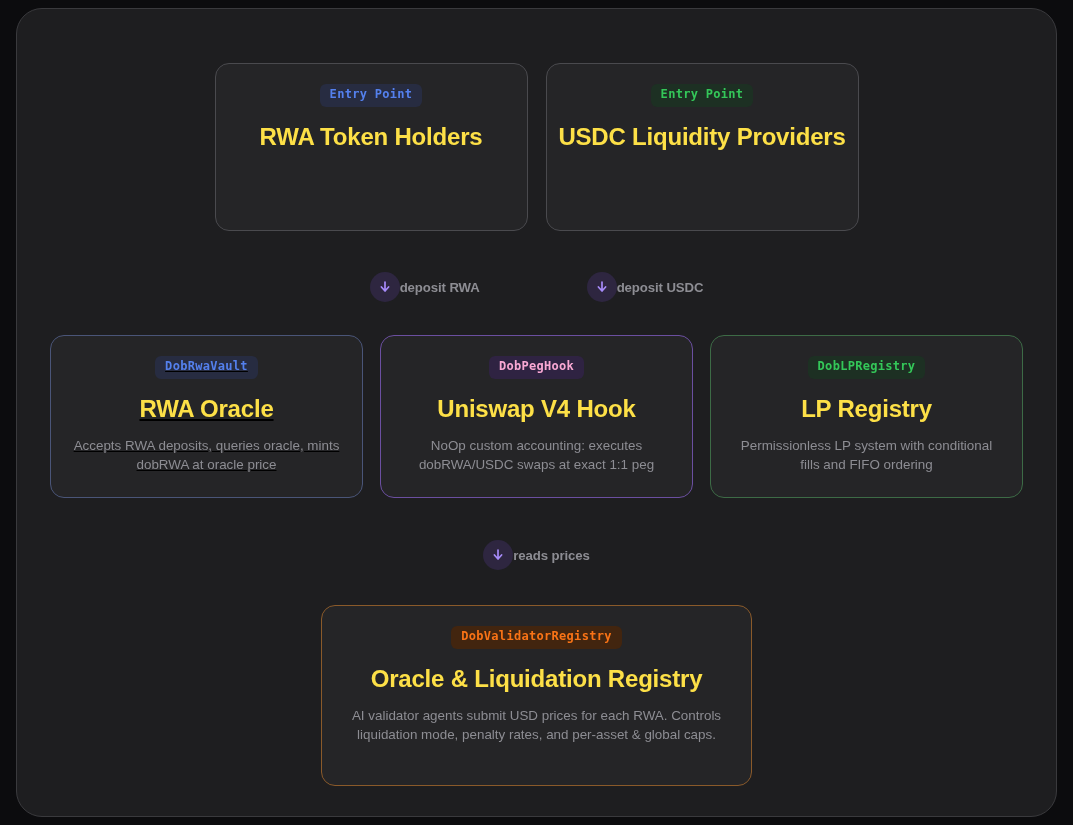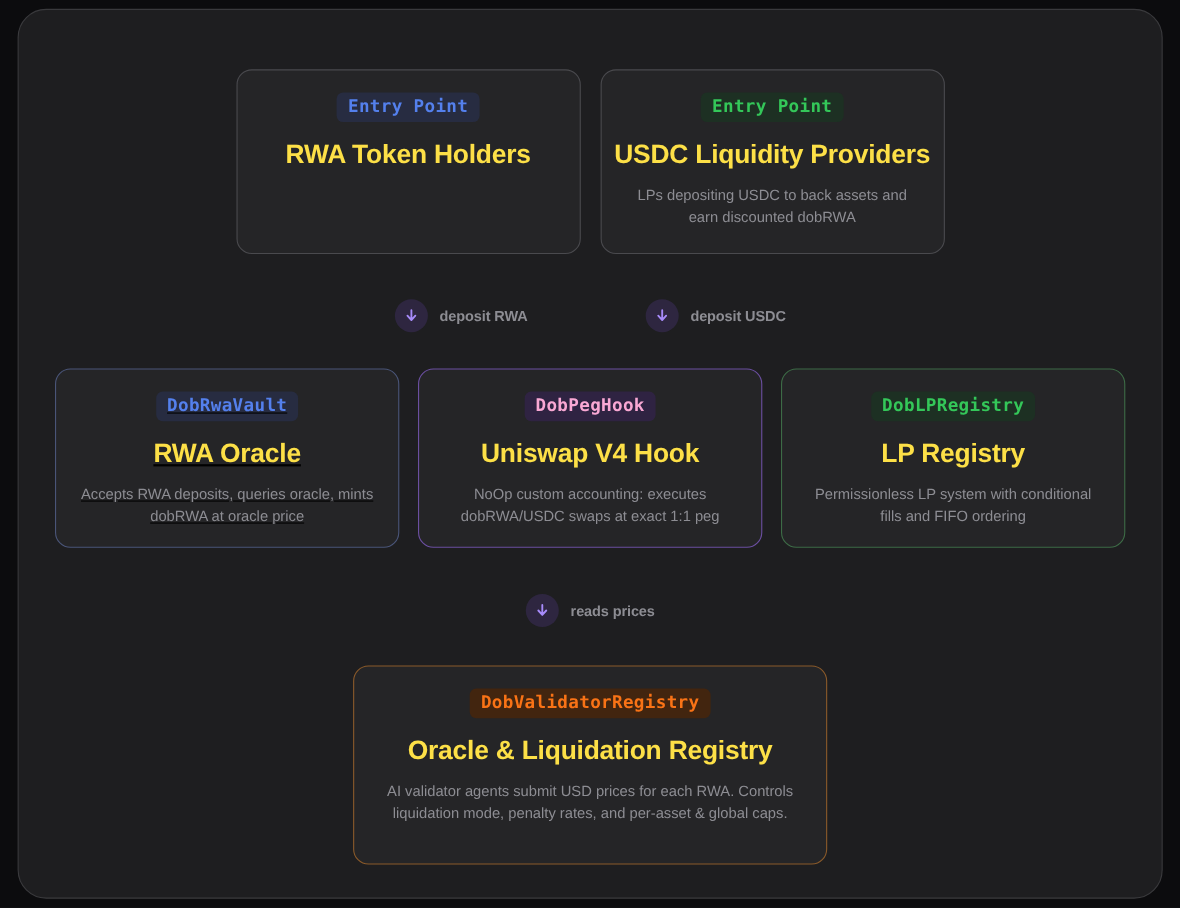--- a/index.html
+++ b/index.html
@@ -36,21 +36,21 @@
     padding: 20px 22px 22px;
     text-align: center;
     display: flex;
     flex-direction: column;
     align-items: center;
   }
 
   .badge {
     display: inline-block;
     font-family: "DejaVu Sans Mono", "Liberation Mono", monospace;
-    font-size: 16px;
+    font-size: 12px;
     font-weight: 700;
     letter-spacing: 0.3px;
     padding: 4px 10px 5px;
     border-radius: 6px;
     line-height: 1.15;
     white-space: nowrap;
   }
 
   .card-title {
     margin-top: 16px;
@@ -106,21 +106,20 @@
   
   .connector-row {
     display: flex;
     align-items: center;
     justify-content: center;
   }
 
   .connector {
     display: flex;
     align-items: center;
-    gap: 11px;
   }
 
   .arrow-circle {
     width: 30px;
     height: 30px;
     border-radius: 50%;
     background: #2e2640;
     display: flex;
     align-items: center;
     justify-content: center;
@@ -148,21 +147,20 @@
   <div class="row" id="row-entry">
 
     <div class="card theme-neutral-blue">
       <span class="badge">Entry Point</span>
       <div class="card-title">RWA Token Holders</div>
     </div>
 
     <div class="card theme-neutral-green">
       <span class="badge">Entry Point</span>
       <div class="card-title">USDC Liquidity Providers</div>
-      <div class="card-desc">LPs depositing USDC to back assets and earn discounted dobRWA</div>
     </div>
 
   </div>
 
   <div class="connector-row" id="connector-row-1">
 
     <div class="connector">
       <span class="arrow-circle">
         <svg width="14" height="14" viewBox="0 0 14 14">
           <path d="M7 2 L7 10.4 M3.4 7 L7 11 L10.6 7" stroke="#a78bfa" stroke-width="1.7" fill="none" stroke-linecap="round" stroke-linejoin="round"></path>

